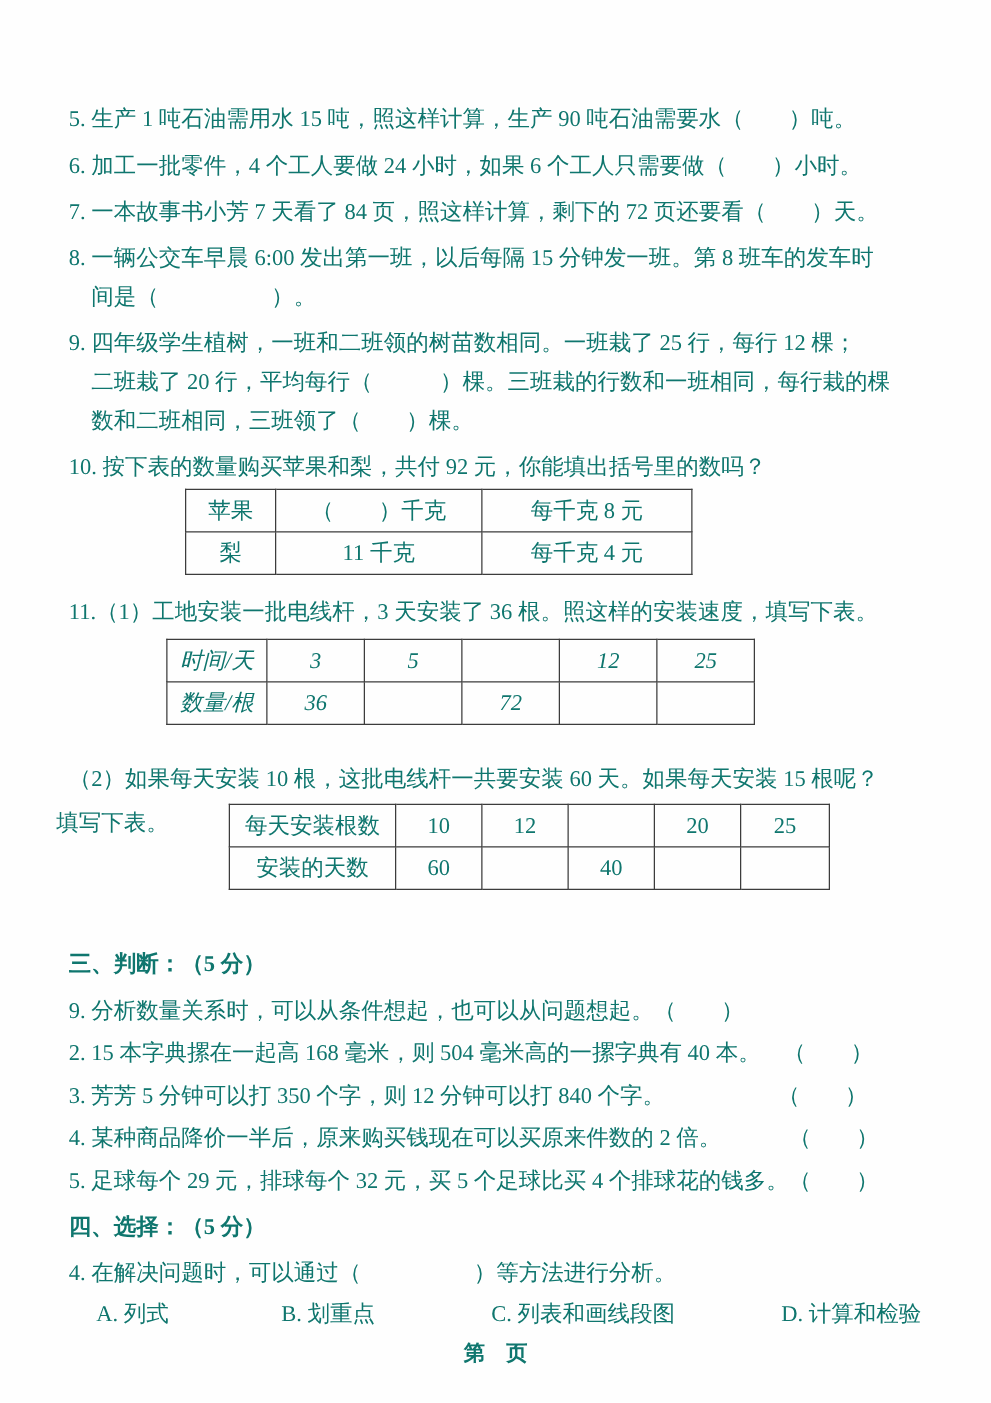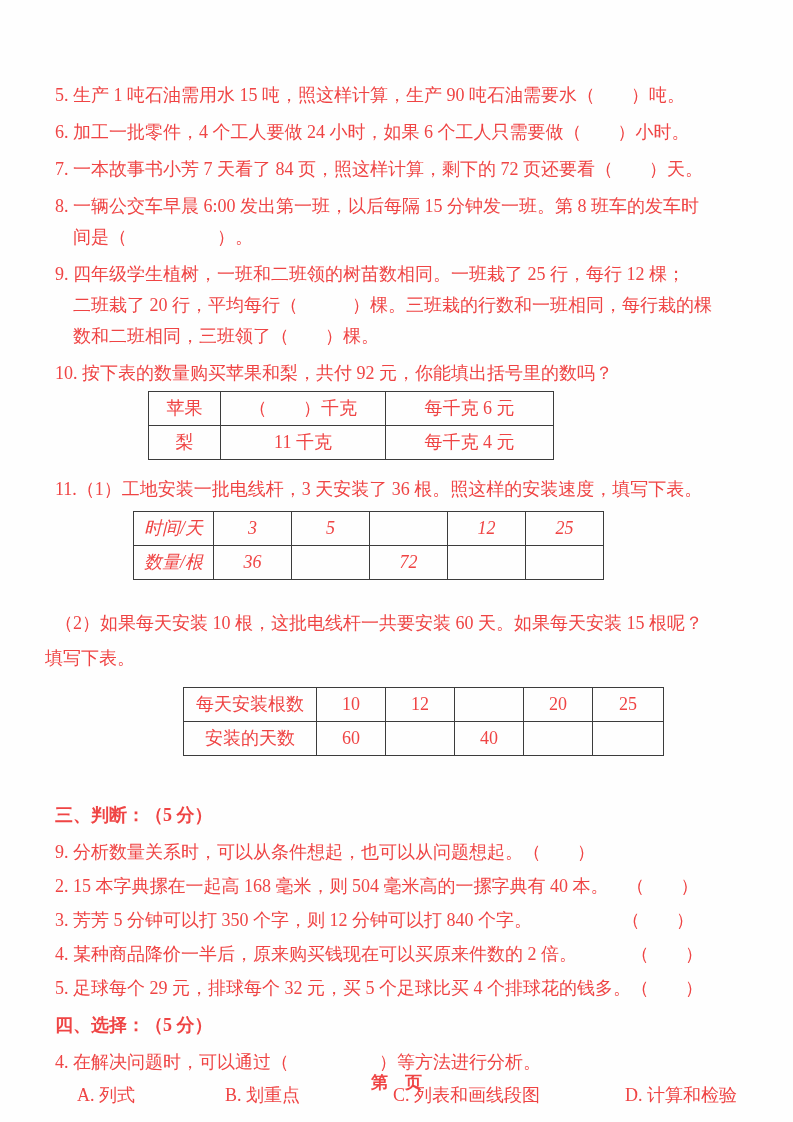--- a/index.html
+++ b/index.html
@@ -2,36 +2,35 @@
 <html><head>
 <meta charset="utf-8">
 <style>
   html, body { margin: 0; padding: 0; background: #ffffff; }
   .page {
     position: relative;
     width: 793px;
     height: 1122px;
     margin: 0 auto;
     background: #fefefe;
-    color: #ef4444;
+    color: #0f766e;
     font-family: "Liberation Serif", "DejaVu Serif", serif;
     font-size: 18px;
     line-height: 31px;
     overflow: hidden;
     box-sizing: border-box;
     padding: 80px 40px 0 55px;
   }
   p { margin: 0 0 6px 0; }
   .multiline { white-space: pre-wrap; padding-left: 18px; text-indent: -18px; }
   .q10 { margin-bottom: 2px; }
   table {
     border-collapse: collapse;
     table-layout: fixed;
     text-align: center;
-    margin-top: 44px;
   }
   td {
     border: 1px solid #3c3c3c;
     height: 33px;
     padding: 0 4px;
     text-align: center;
     overflow: hidden;
   }
   .tbl-fruit { margin: 2px 0 14px 93px; width: 405px; }
   .tbl-rate  { margin: 4px 0 0 78px;  width: 470px; font-style: italic; }
@@ -88,21 +87,21 @@
     <table class="tbl-fruit">
       <colgroup>
           <col style="width:72px">
           <col style="width:165px">
           <col style="width:168px">
         </colgroup>
       <tbody>
         <tr>
           <td>苹果</td>
           <td>（　　）千克</td>
-          <td>每千克 6 元</td>
+          <td>每千克 8 元</td>
         </tr>
         <tr>
           <td>梨</td>
           <td>11 千克</td>
           <td>每千克 4 元</td>
         </tr>
       </tbody>
     </table>
 
     <p class="q11a">11.（1）工地安装一批电线杆，3 天安装了 36 根。照这样的安装速度，填写下表。</p>

